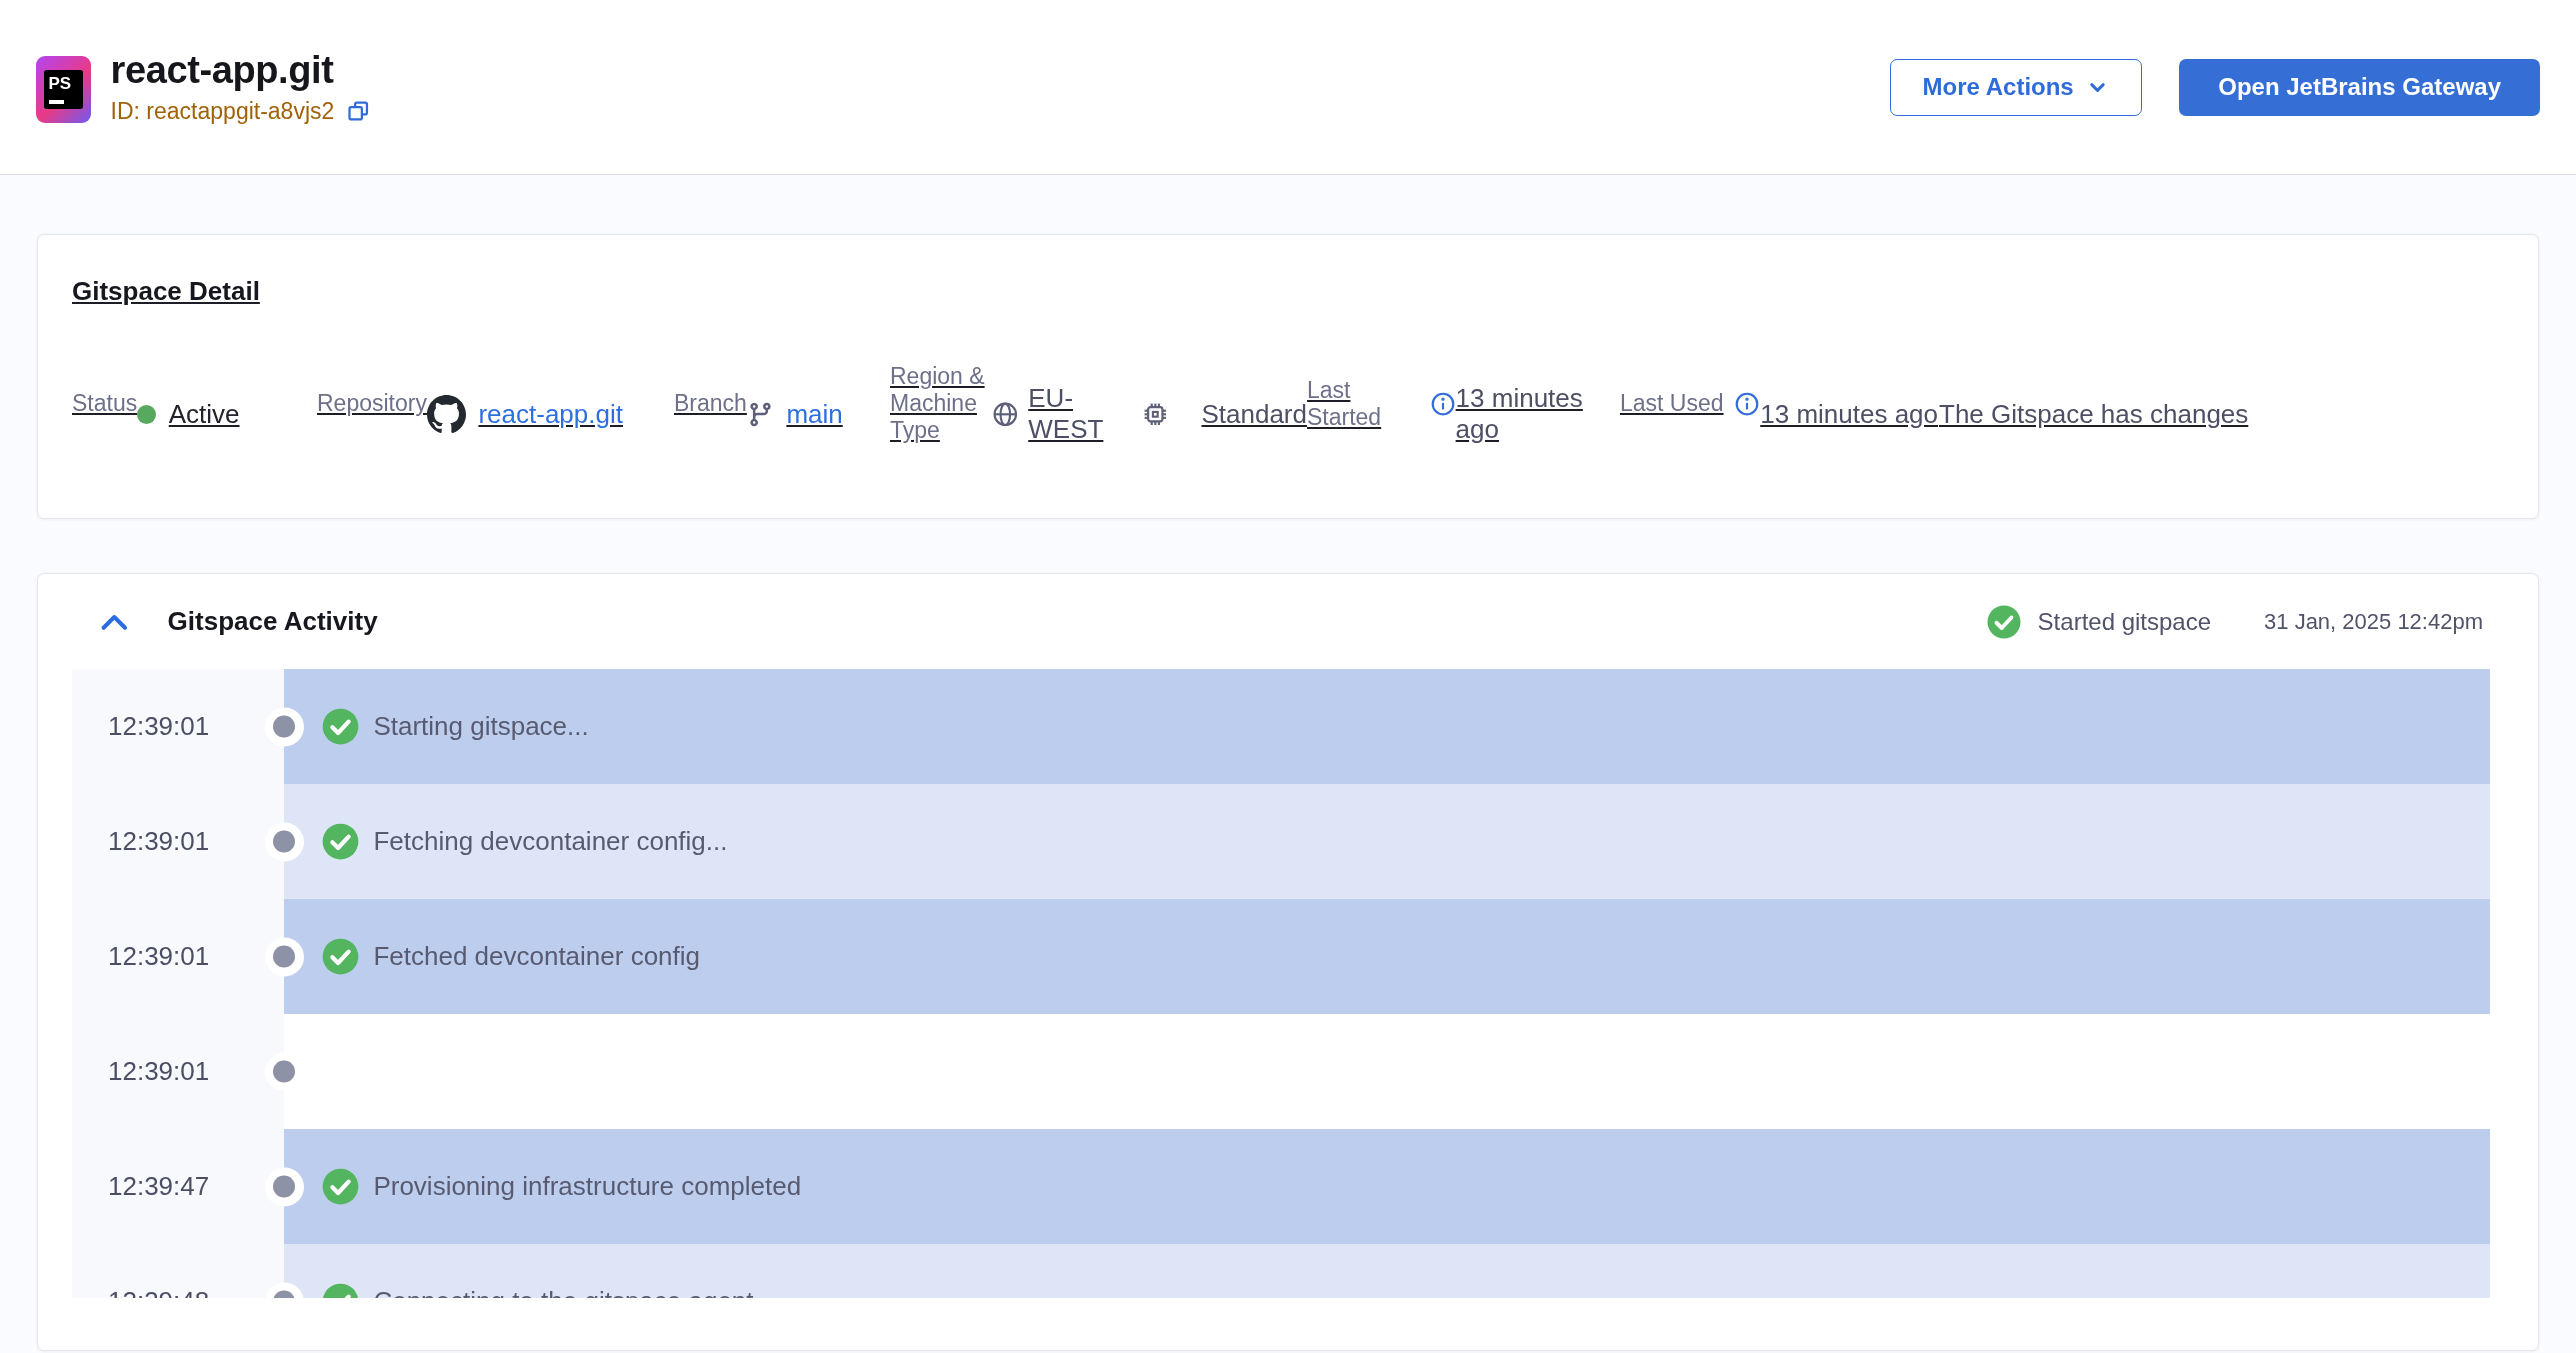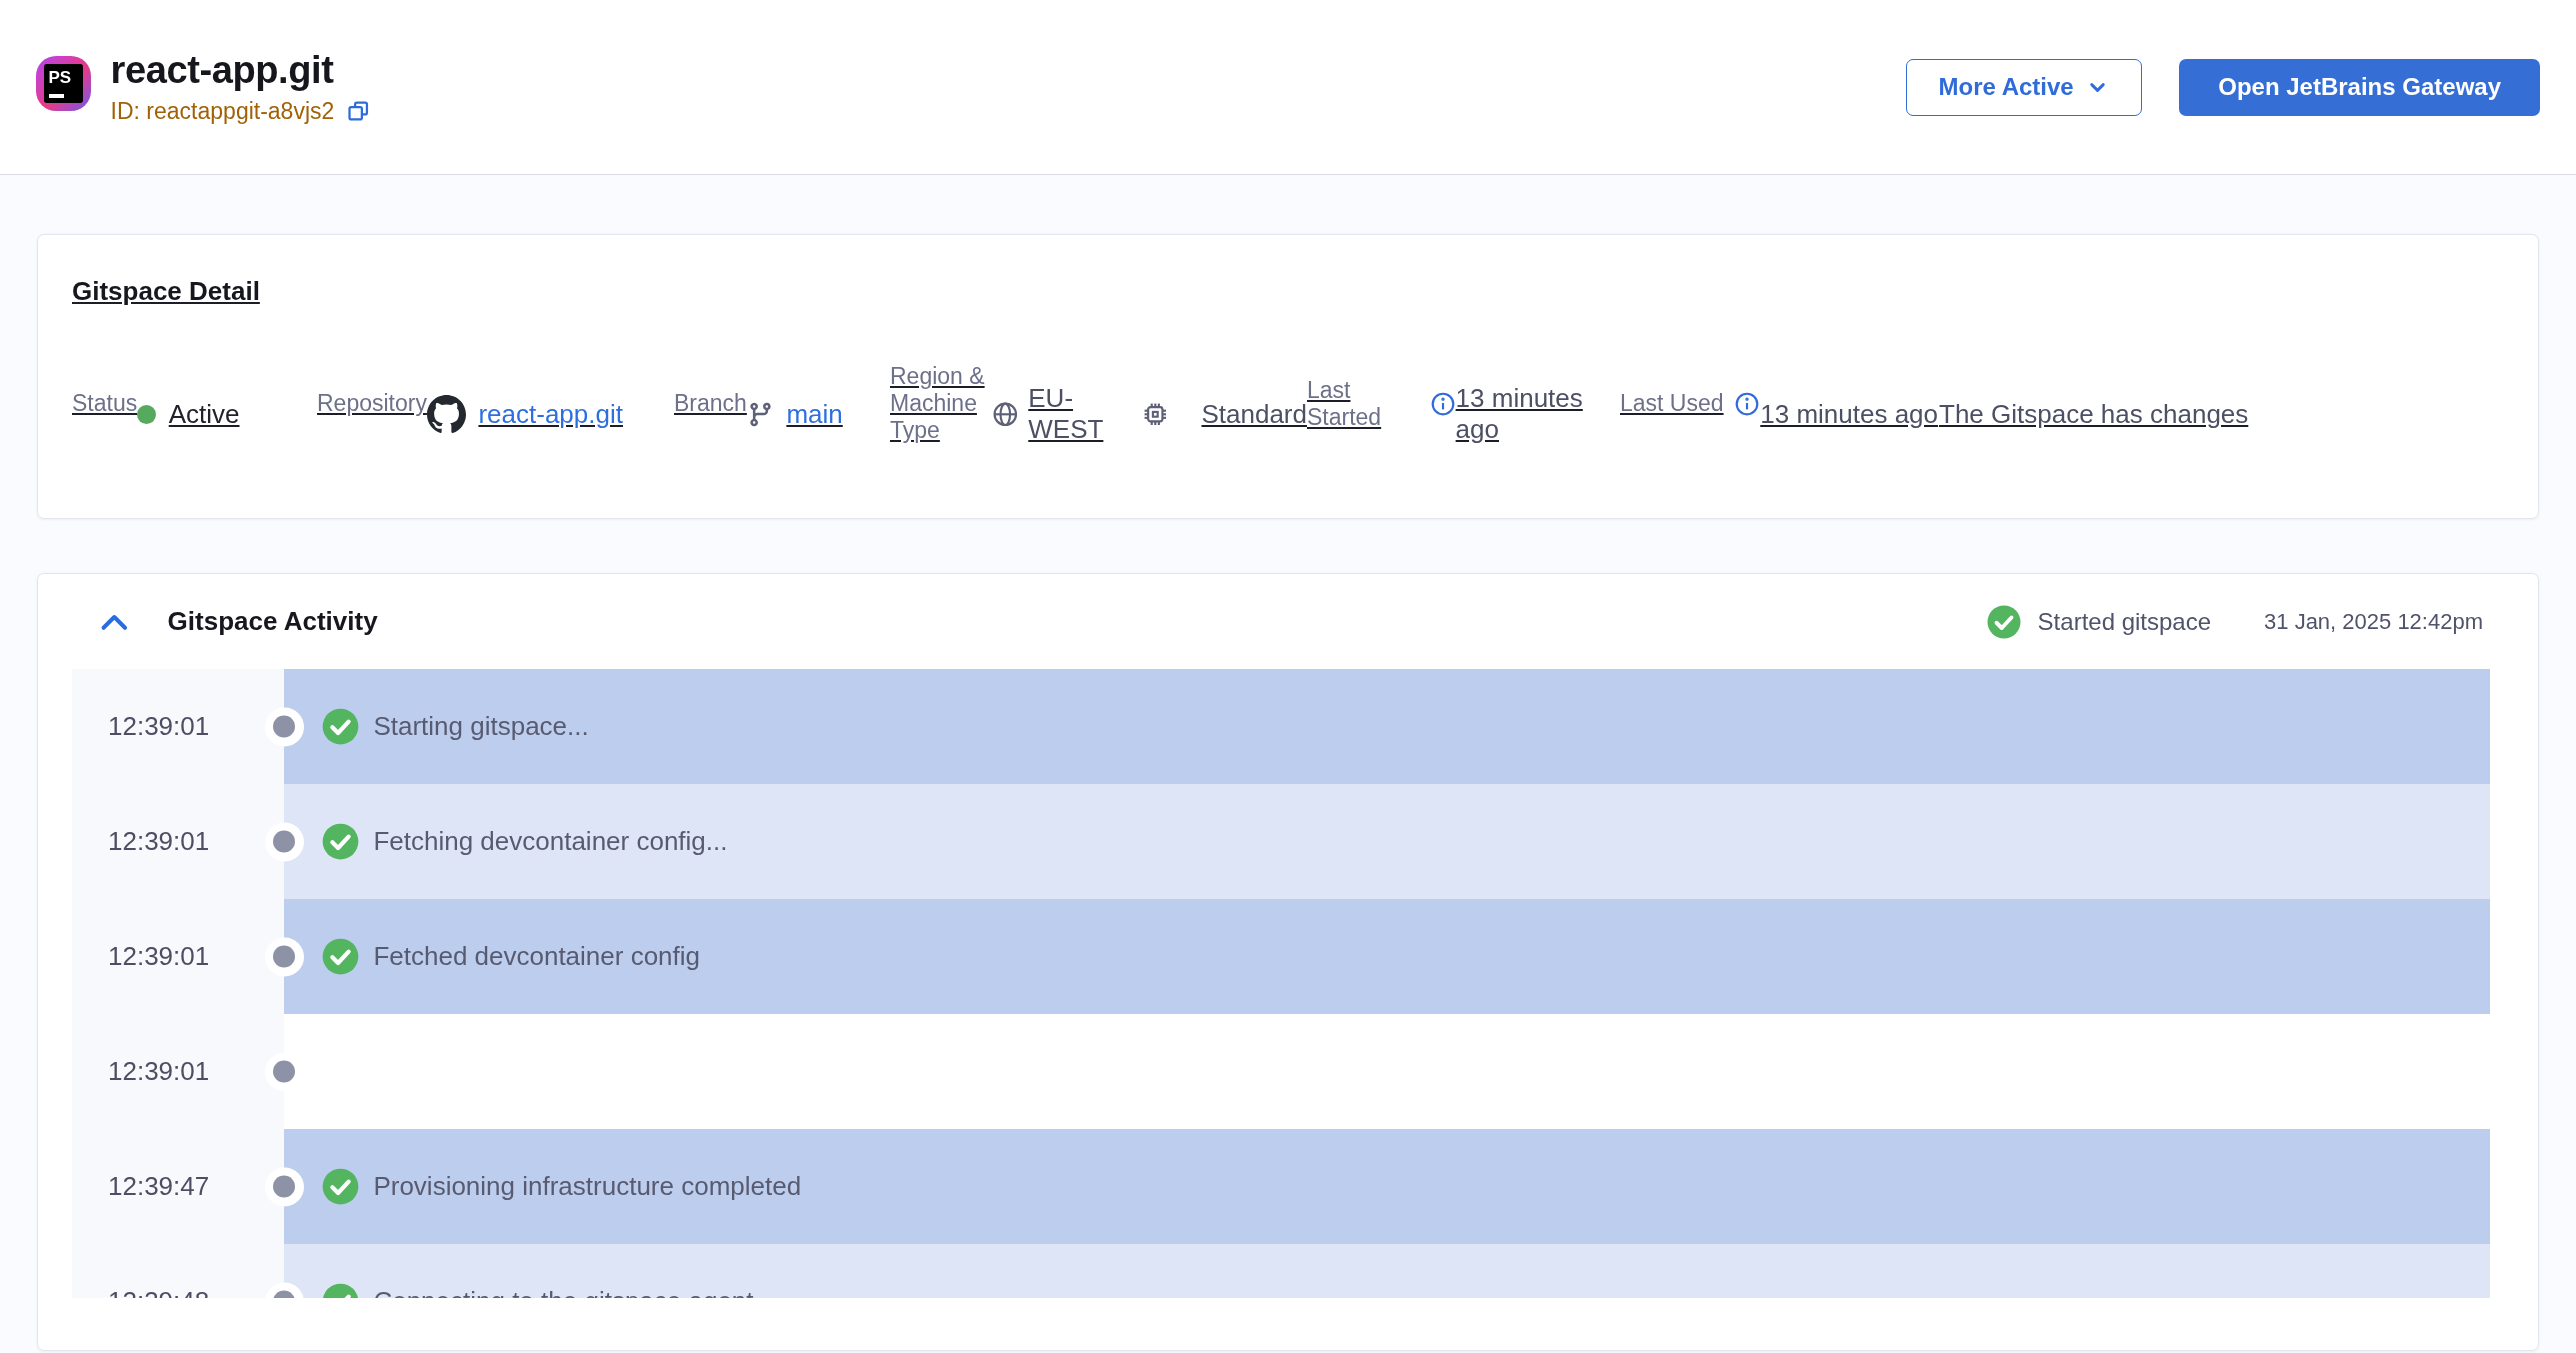--- a/index.html
+++ b/index.html
@@ -11,21 +11,21 @@
   }
 
   
   .top-header {
     height:175px; background:#ffffff; border-bottom:1.8px solid #d9dbe6;
     display:flex; align-items:center; justify-content:space-between;
     padding:0 36px 0 36px;
   }
   .header-left { display:flex; align-items:flex-start; gap:19.6px; }
   .logo {
-    width:55px; height:55px; margin-top:7.1px; border-radius:20px;
+    width:55px; height:67px; margin-top:7.1px; border-radius:9px;
     background:linear-gradient(135deg,#b345f1 0%, #e93a86 55%, #6f5af0 100%);
     display:flex; align-items:center; justify-content:center;
     position:relative;
   }
   .logo-inner {
     width:39px; height:39px; background:#000; border-radius:2.7px;
     color:#fff; font-weight:700; font-size:17px; line-height:1;
     padding:4.5px 0 0 4.5px; position:relative;
   }
   .logo-bar { position:absolute; left:5.4px; bottom:5.4px; width:14.3px; height:3.6px; background:#fff; }
@@ -118,21 +118,21 @@
           <svg width="27" height="27" viewBox="0 0 24 24" fill="none" stroke="#2f6bd9" stroke-width="2">
             <rect x="4" y="8" width="11" height="11" rx="1.5"></rect>
             <path d="M9 8V5.5A1.5 1.5 0 0 1 10.5 4H18a1.5 1.5 0 0 1 1.5 1.5V13a1.5 1.5 0 0 1-1.5 1.5H15"></path>
           </svg>
         </span>
       </div>
     </div>
   </div>
   <div class="header-right">
     <button class="btn btn-outline">
-      <span>More Active</span>
+      <span>More Actions</span>
       <span style="display:inline-flex;">
         <svg width="23" height="23" viewBox="0 0 24 24" fill="none" stroke="#2f6bd9" stroke-width="3" stroke-linecap="round" stroke-linejoin="round">
             <polyline points="6,9 12,15 18,9"></polyline>
           </svg>
       </span>
     </button>
     <button class="btn btn-primary">Open JetBrains Gateway</button>
   </div>
 </div>
 

